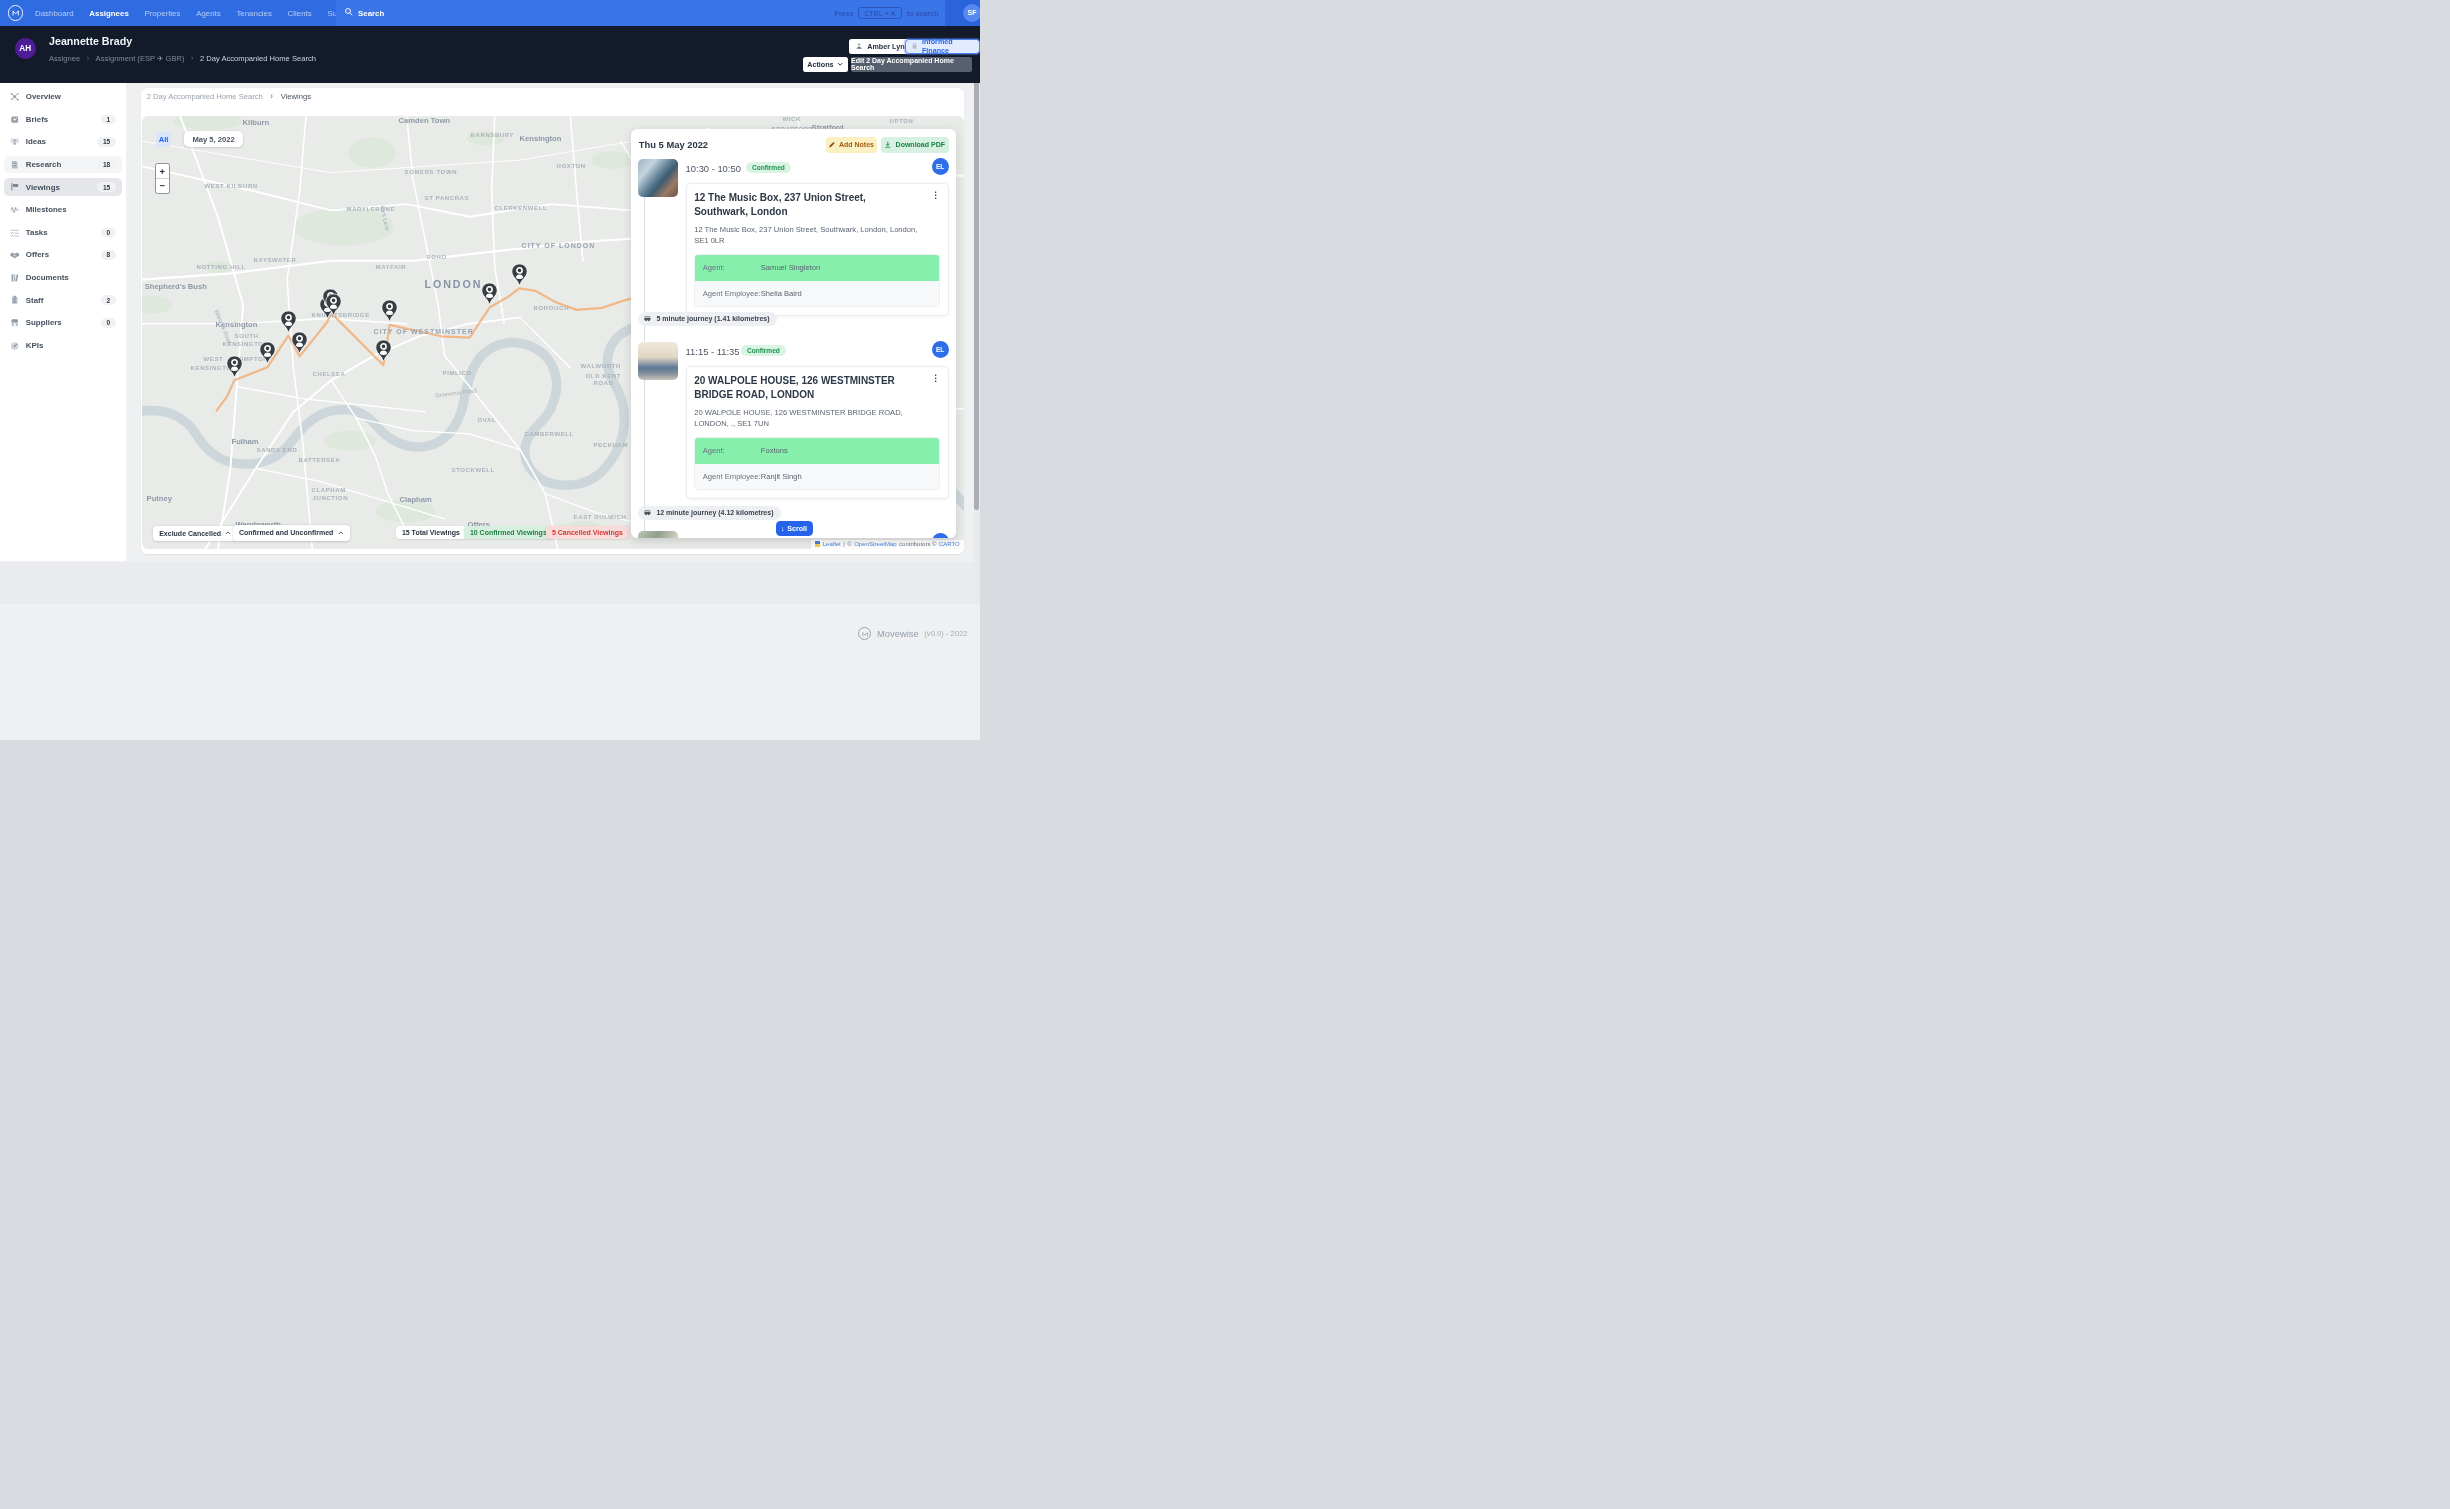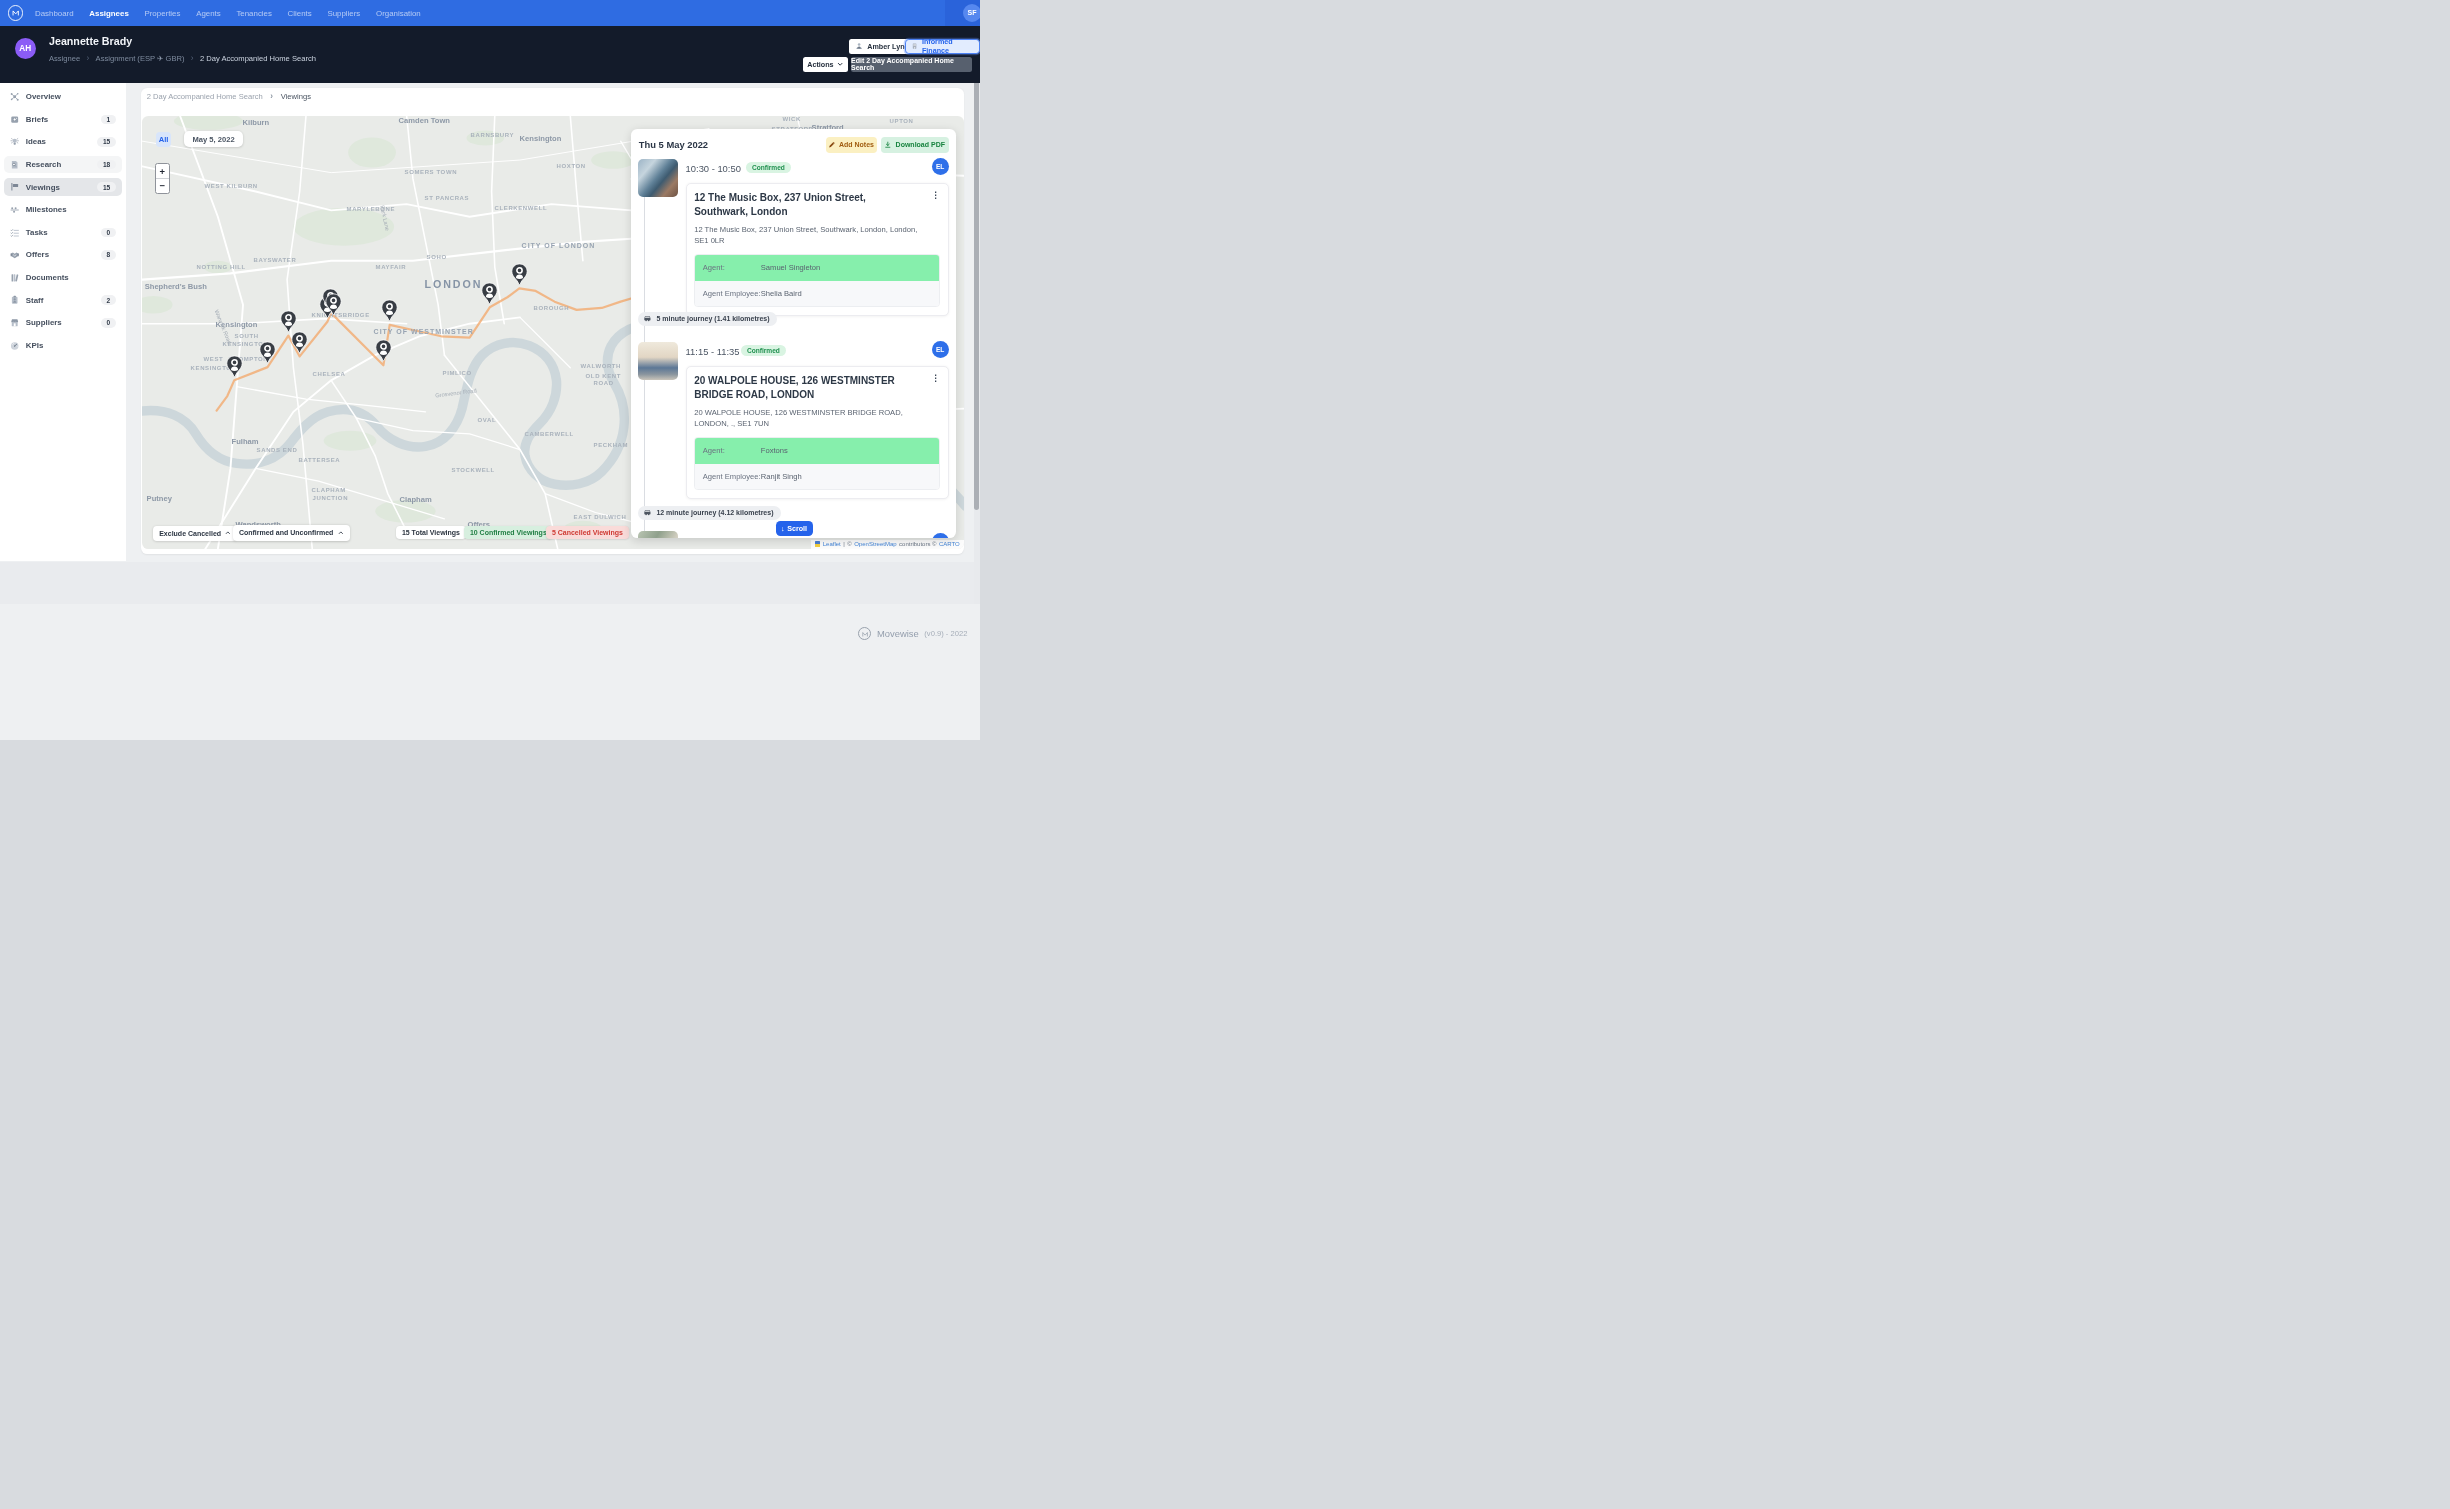--- a/index.html
+++ b/index.html
@@ -15,21 +15,21 @@
   .nav-search { position:absolute; left:336px; top:0; width:609px; height:26px; background:#3a76e8; display:flex; align-items:center; }
   .nav-search .mag { margin-left:7.6px; }
   .nav-search .slabel { color:#fff; font-size:7.9px; margin-left:5px; font-weight:600;}
   .press-hint { position:absolute; right:6.3px; display:flex; align-items:center; gap:4.4px; color:#2d55bd; font-size:7.2px; font-weight:600;}
   .keycap { border:0.9px solid #2d55bd; border-radius:3.1px; padding:1.3px 5px; font-size:6.6px; font-weight:700; letter-spacing:0.3px;}
   .nav-right { position:absolute; left:945px; top:0; width:35px; height:26px; background:#2a63da; }
   .nav-avatar { position:absolute; left:963px; top:3.8px; width:18px; height:18px; border-radius:50%; background:#5688ef; color:#fff; font-size:7px; font-weight:700; display:flex; align-items:center; justify-content:center; }
 
   
   .header { position:absolute; left:0; top:26px; width:980px; height:57px; background:#131b2a; z-index:40;}
-  .h-avatar { position:absolute; left:14.5px; top:12px; width:21.4px; height:21.4px; border-radius:50%; background:#8b5cf6; color:#fff; font-size:8.2px; font-weight:700; display:flex; align-items:center; justify-content:center;}
+  .h-avatar { position:absolute; left:14.5px; top:12px; width:21.4px; height:21.4px; border-radius:50%; background:#4c1d95; color:#fff; font-size:8.2px; font-weight:700; display:flex; align-items:center; justify-content:center;}
   .h-name { position:absolute; left:49px; top:8.8px; font-size:10.7px; font-weight:600; color:#f1f4f8; }
   .h-crumbs { position:absolute; left:49px; top:28px; display:flex; align-items:center; gap:6.3px; font-size:7.6px; color:#7e8b9e; }
   .h-crumbs .sep { color:#56647a; font-size:8.2px; }
   .h-crumbs .cur { color:#ccd4e0; }
   .plane { color:#8a96a8; font-size:7.6px; }
   .pill-amber { position:absolute; left:849px; top:13.2px; height:14.5px; background:#fff; border-radius:2.5px; display:flex; align-items:center; gap:3.8px; padding:0 6.3px; font-size:7.2px; font-weight:600; color:#26303e; cursor:pointer;}
   .pill-informed { position:absolute; left:905px; top:12.6px; height:15.7px; background:#e2ecfe; border:1.3px solid #4c82f5; box-shadow:0 0 0 1.3px rgba(94,140,245,.35); border-radius:3.8px; display:flex; align-items:center; gap:3.8px; padding:0 5px; font-size:7.2px; font-weight:700; color:#2563eb; cursor:pointer;}
   .btn-actions { position:absolute; left:803px; top:31px; width:45px; height:14.5px; background:#fff; border-radius:2.5px; display:flex; align-items:center; justify-content:center; gap:3.8px; font-size:7.2px; font-weight:600; color:#1f2937; cursor:pointer;}
   .btn-edit { position:absolute; left:851px; top:31px; width:121px; height:14.5px; background:#57606e; border-radius:2.5px; display:flex; align-items:center; justify-content:center; font-size:7px; font-weight:600; color:#fff; cursor:pointer;}
 
@@ -120,20 +120,34 @@
     <div class="nav-links">
         <div class="nav-link">Dashboard</div>
         <div class="nav-link active">Assignees</div>
         <div class="nav-link">Properties</div>
         <div class="nav-link">Agents</div>
         <div class="nav-link">Tenancies</div>
         <div class="nav-link">Clients</div>
         <div class="nav-link">Suppliers</div>
         <div class="nav-link">Organisation</div>
       </div>
+    <div class="nav-search">
+      <span class="mag">
+        <svg width="9.4" height="9.4" viewBox="0 0 20 20">
+            <circle cx="8.5" cy="8.5" r="5.2" stroke="#fff" stroke-width="2" fill="none"></circle>
+            <line x1="12.5" y1="12.5" x2="17" y2="17" stroke="#fff" stroke-width="2" stroke-linecap="round"></line>
+          </svg>
+      </span>
+      <span class="slabel">Search</span>
+      <span class="press-hint">
+        <span>Press</span>
+        <span class="keycap">CTRL + K</span>
+        <span>to search</span>
+      </span>
+    </div>
     <div class="nav-right"></div>
     <div class="nav-avatar">SF</div>
   </div>
 
   <div class="header">
     <div class="h-avatar">AH</div>
     <div class="h-name">Jeannette Brady</div>
     <div class="h-crumbs">
       <span>Assignee</span>
       <span class="sep">›</span>

